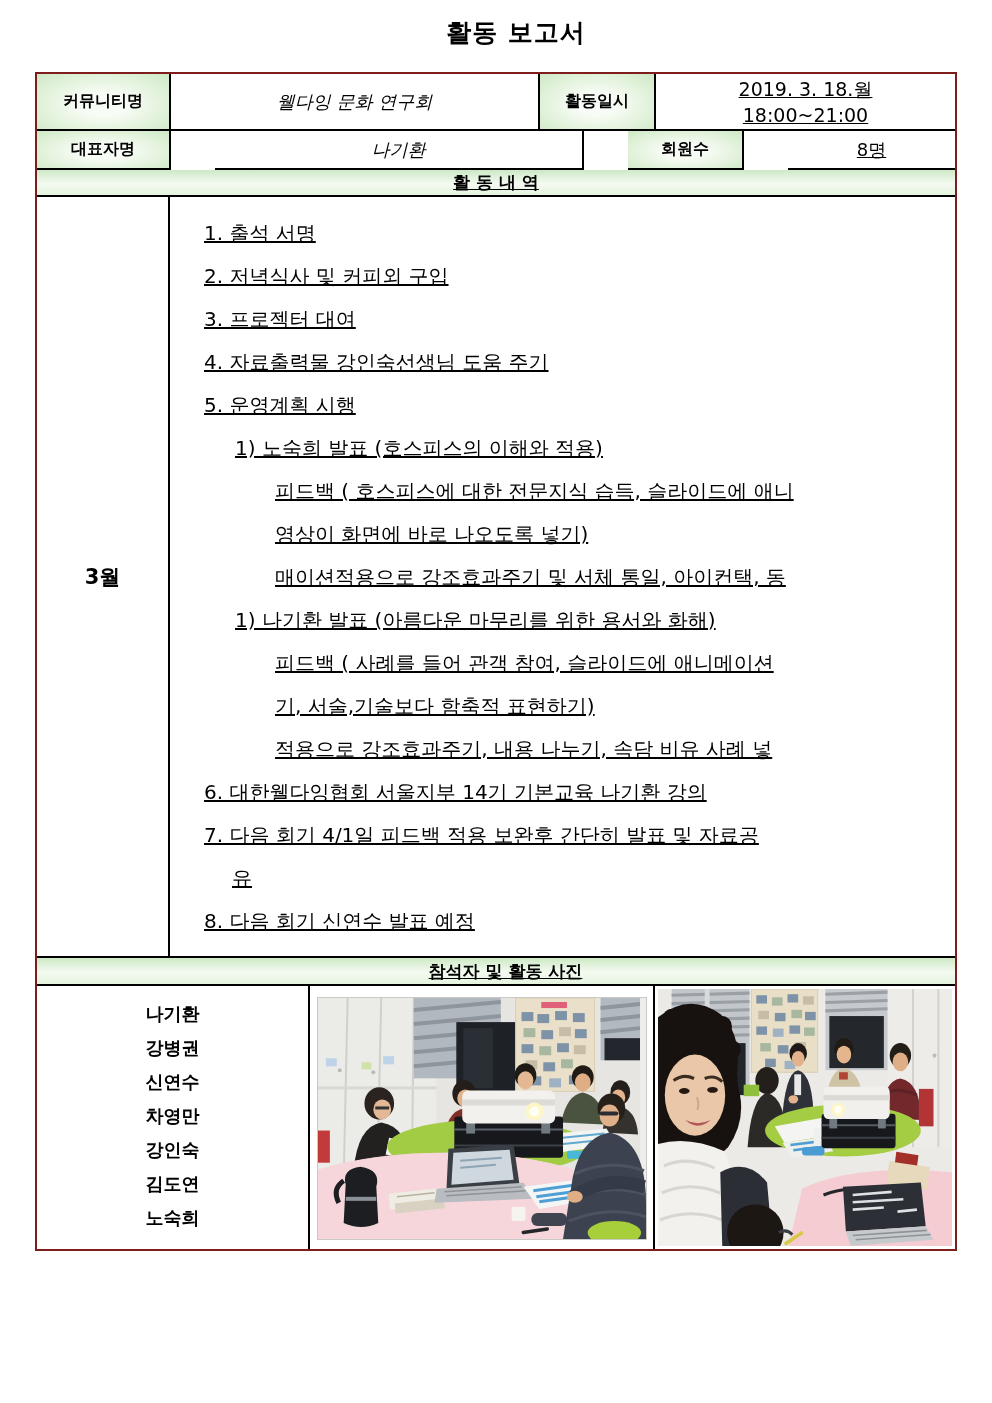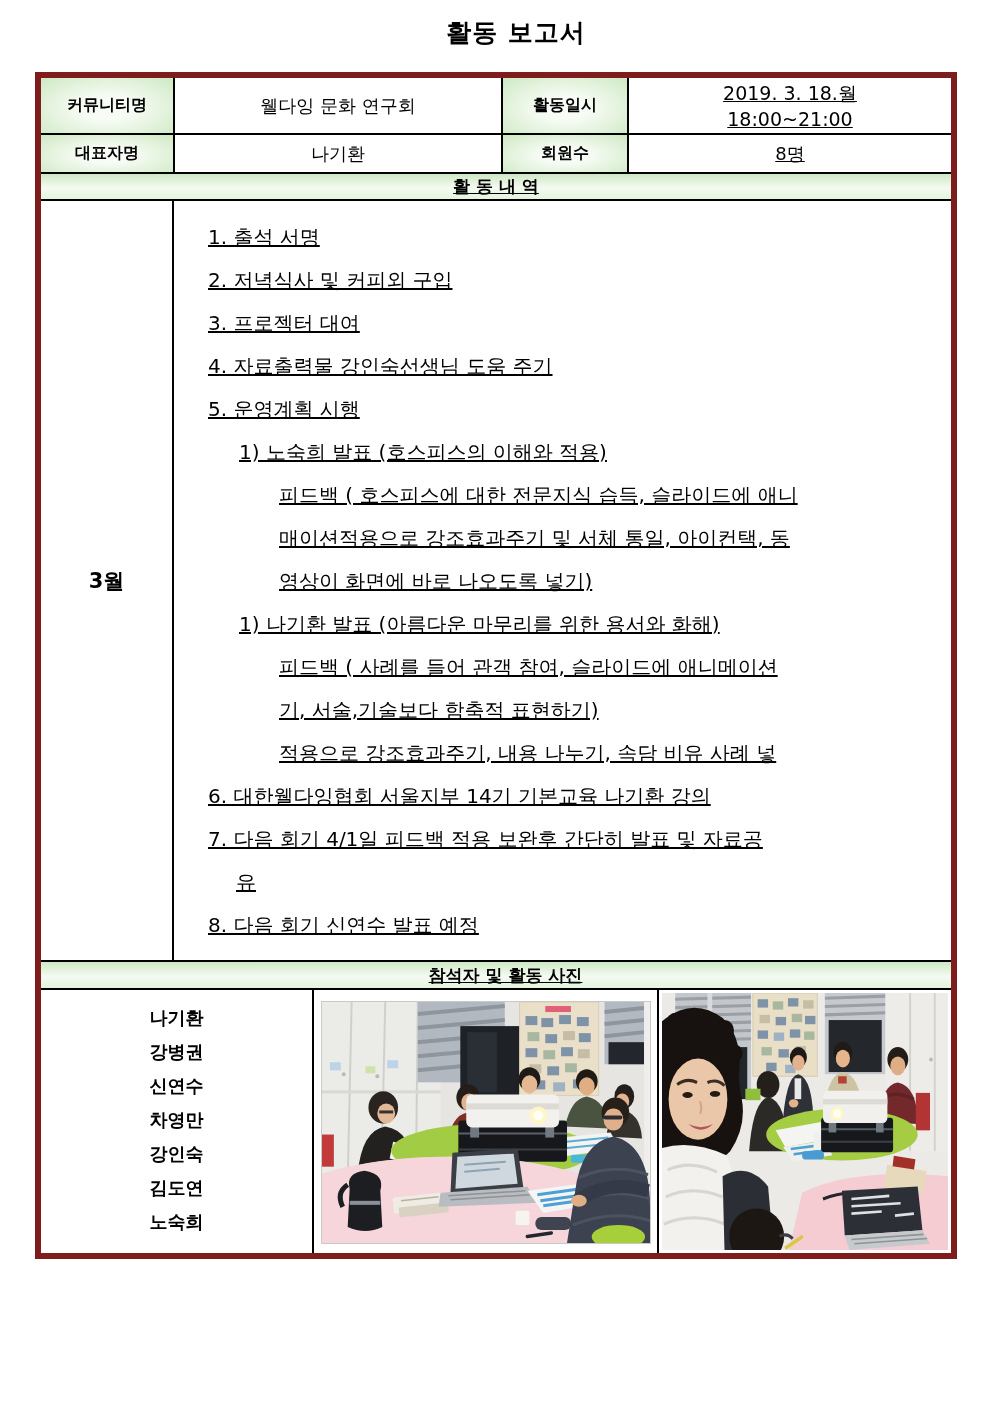--- a/index.html
+++ b/index.html
@@ -7,41 +7,41 @@
     position:relative; width:992px; height:1403px; background:#ffffff;
     font-family:"DejaVu Sans","Liberation Sans",sans-serif; color:#000;
     overflow:hidden;
   }
   .doc-title {
     position:absolute; top:16px; left:0; width:100%;
     text-align:center; font-size:25px; font-weight:bold; letter-spacing:1px;padding-left:20px;
   }
   .report {
     position:absolute; top:72px; left:35px; width:922px;
-    border:6px solid #7f1d1d; box-sizing:border-box; background:#fff;
+    border:2px solid #7f1d1d; box-sizing:border-box; background:#fff;
   }
   .row { display:flex; width:100%; box-sizing:border-box; }
   .cell {
     box-sizing:border-box; border-right:2px solid #000; border-bottom:2px solid #000;
     display:flex; align-items:center; justify-content:center; overflow:hidden;
   }
   .cell.last { border-right:none;text-decoration:underline; }
   .row.lastrow .cell { border-bottom:none; }
   .green {
     background: radial-gradient(ellipse at 50% 55%, #f8fcf6 25%, #e2f2db 65%, #cde9c5 100%);
   }
   .band {
     background: linear-gradient(180deg, #cde9c5 0%, #f4faf1 55%, #e4f4de 100%);
     font-weight:bold; font-size:17px;
   }
-  .r1 { height:57px; } .r2 { height:39px; }
+  .r1 { height:57px; } .r2 { height:39px;gap:44px; }
   .band1 { height:27px; } .rcontent { height:761px; }
   .band2 { height:28px; } .rphotos { height:263px; }
-  .w-label1 { width:134px; } .w-val1 { width:328px; }
-  .w-label2 { width:126px; } .w-val2 { flex:1; }
+  .w-label1 { width:134px; } .w-val1 { width:369px;font-style:italic; }
+  .w-label2 { width:116px; } .w-val2 { flex:1; }
   .lbl { font-weight:bold; font-size:16px; }
   .val { font-size:18px; }
   .datetime { flex-direction:column; font-size:19px; line-height:26px; }
   .month-cell { width:133px; font-weight:bold; font-size:21px; align-items:center; }
   .content-cell {
     flex:1; display:block; padding:15px 8px 0 10px;
     font-size:20px; line-height:43px; text-align:left;
   }
   .act-line { white-space:pre-wrap;margin-left:24px; }
   .names-cell {
@@ -87,22 +87,22 @@
     <div class="row rcontent">
       <div class="cell month-cell">3월</div>
       <div class="cell last content-cell">
           <div class="act-line" style="padding-left: 0px;">1. 출석 서명</div>
           <div class="act-line" style="padding-left: 0px;">2. 저녁식사 및 커피외 구입</div>
           <div class="act-line" style="padding-left: 0px;">3. 프로젝터 대여</div>
           <div class="act-line" style="padding-left: 0px;">4. 자료출력물 강인숙선생님 도움 주기</div>
           <div class="act-line" style="padding-left: 0px;">5. 운영계획 시행</div>
           <div class="act-line" style="padding-left: 31px;">1) 노숙희 발표 (호스피스의 이해와 적용)</div>
           <div class="act-line" style="padding-left: 71px;">피드백 ( 호스피스에 대한 전문지식 습득, 슬라이드에 애니</div>
+          <div class="act-line" style="padding-left: 71px;">영상이 화면에 바로 나오도록 넣기)</div>
           <div class="act-line" style="padding-left: 71px;">매이션적용으로 강조효과주기 및 서체 통일, 아이컨택, 동</div>
-          <div class="act-line" style="padding-left: 71px;">영상이 화면에 바로 나오도록 넣기)</div>
           <div class="act-line" style="padding-left: 31px;">1) 나기환 발표 (아름다운 마무리를 위한 용서와 화해)</div>
           <div class="act-line" style="padding-left: 71px;">피드백 ( 사례를 들어 관객 참여, 슬라이드에 애니메이션</div>
           <div class="act-line" style="padding-left: 71px;">기, 서술,기술보다 함축적 표현하기)</div>
           <div class="act-line" style="padding-left: 71px;">적용으로 강조효과주기, 내용 나누기, 속담 비유 사례 넣</div>
           <div class="act-line" style="padding-left: 0px;">6. 대한웰다잉협회 서울지부 14기 기본교육 나기환 강의</div>
           <div class="act-line" style="padding-left: 0px;">7. 다음 회기 4/1일 피드백 적용 보완후 간단히 발표 및 자료공</div>
           <div class="act-line" style="padding-left: 28px;">유</div>
           <div class="act-line" style="padding-left: 0px;">8. 다음 회기 신연수 발표 예정</div>
         </div>
     </div>

